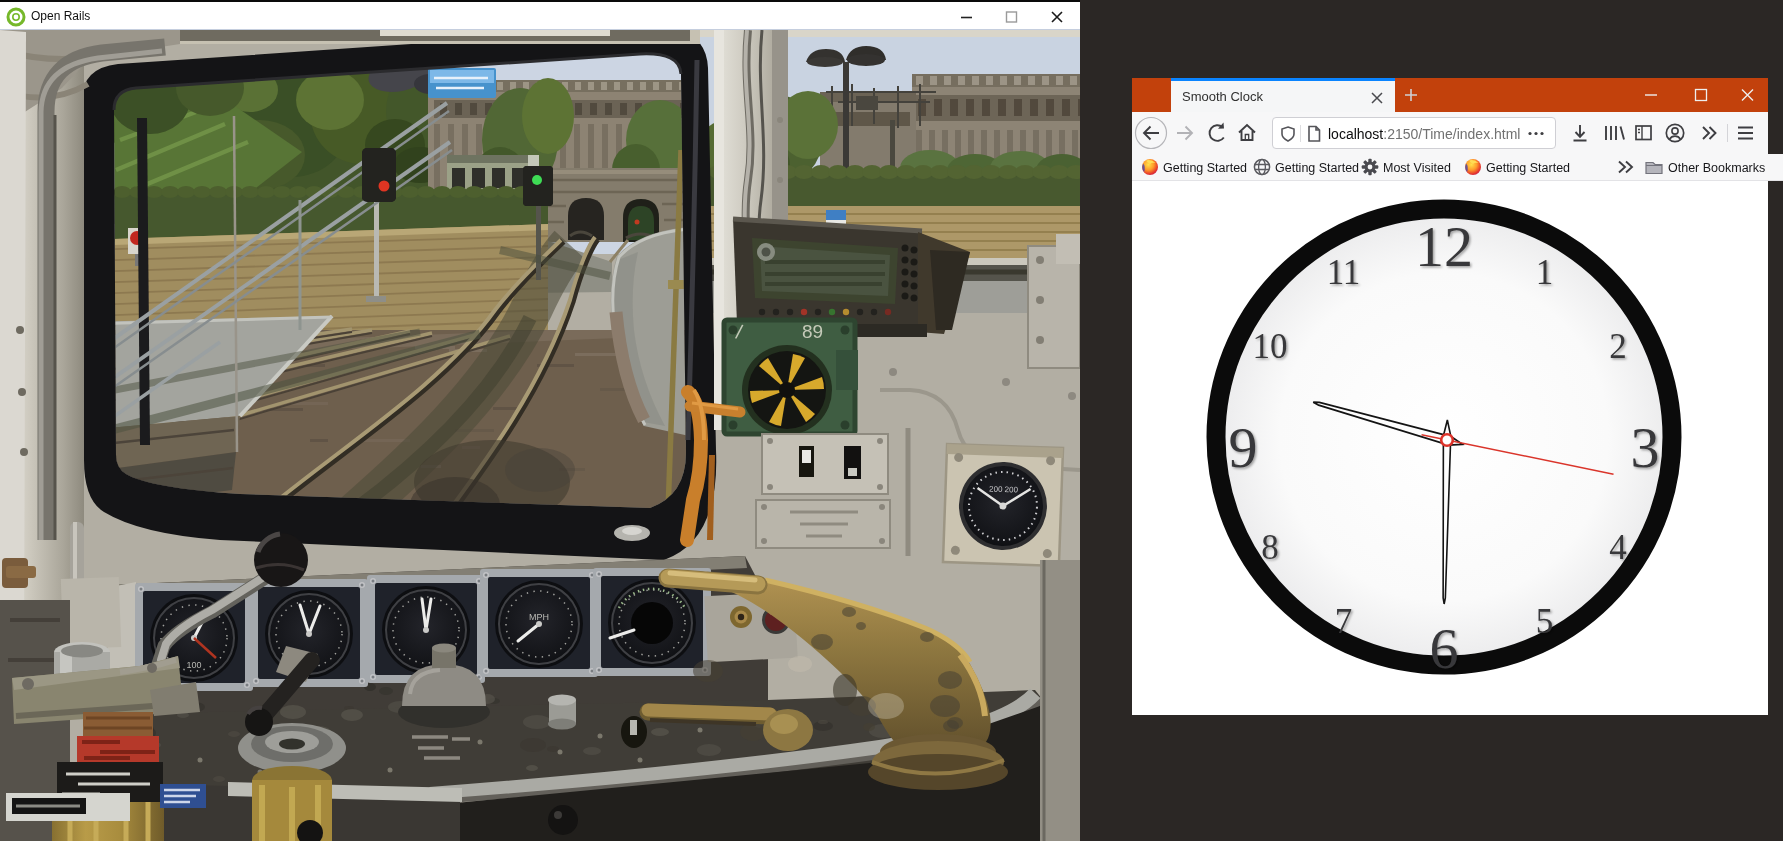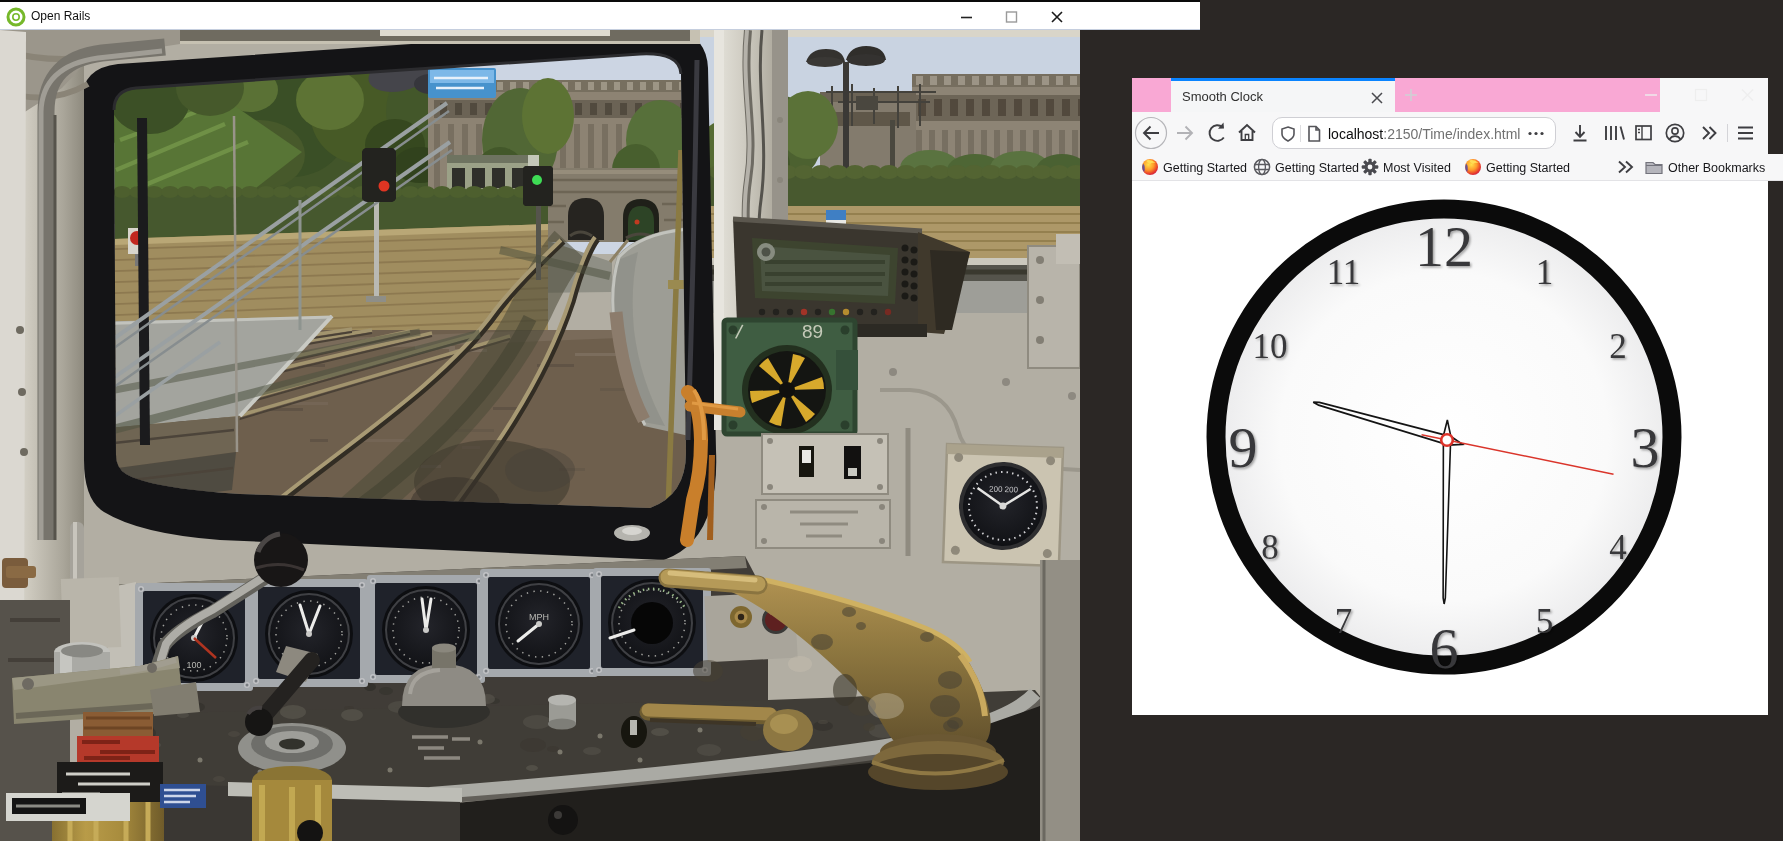--- a/index.html
+++ b/index.html
@@ -1,26 +1,26 @@
 <!DOCTYPE html>
 <html><head>
 <meta charset="utf-8">
 <style>
 html,body{margin:0;padding:0}
 body{width:1783px;height:841px;background:#2b2725;font-family:"Liberation Sans",sans-serif;position:relative;overflow:hidden}
 #orwin{position:absolute;left:0;top:0;width:1080px;height:841px;background:#b3afa4}
-#orbar{position:absolute;left:0;top:0;width:1200px;height:30px;background:#fff;border-top:2px solid #0a0a0a;box-sizing:border-box;border-bottom:1px solid #c5cede}
+#orbar{position:absolute;left:0;top:0;width:1080px;height:30px;background:#fff;border-top:2px solid #0a0a0a;box-sizing:border-box;border-bottom:1px solid #c5cede}
 #ortitle{position:absolute;left:31px;top:7px;font-size:12px;color:#111}
 #scene{position:absolute;left:0;top:0}
 #ffwin{position:absolute;left:1132px;top:78px;width:636px;height:637px;background:#f7f7f8}
-#fftbar{position:absolute;left:0;top:0;width:528px;height:34px;background:#f9a8d4}
+#fftbar{position:absolute;left:0;top:0;width:636px;height:34px;background:#c2410c}
 #fftab{position:absolute;left:39px;top:0;width:224px;height:34px;background:#f5f6f7;border-top:3px solid #0a84ff;box-sizing:border-box}
 #fftab .t{position:absolute;left:11px;top:8px;font-size:13px;color:#30302f}
 #ffnav{position:absolute;left:0;top:34px;width:636px;height:42px;background:#f7f7f8}
-#ffurl{position:absolute;left:140px;top:5px;width:284px;height:32px;background:#fff;border:1px solid #cfcfd4;border-radius:10px;box-sizing:border-box}
+#ffurl{position:absolute;left:140px;top:5px;width:284px;height:32px;background:#fff;border:1px solid #cfcfd4;border-radius:4px;box-sizing:border-box}
 #ffbm{position:absolute;left:0;top:76px;width:688px;height:27px;background:#f7f7f8;border-bottom:1px solid #e3e3e6;box-sizing:border-box}
 #ffcontent{position:absolute;left:0;top:103px;width:636px;height:534px;background:#fff}
 #clocksvg{position:absolute;left:62px;top:6px}
 </style>
 </head>
 <body>
 <div id="orwin">
 <div id="orbar">
 <svg width="30" height="30" style="position:absolute;left:6px;top:0">
         <circle cx="10" cy="15" r="8" fill="none" stroke="#76b82a" stroke-width="3"></circle>

